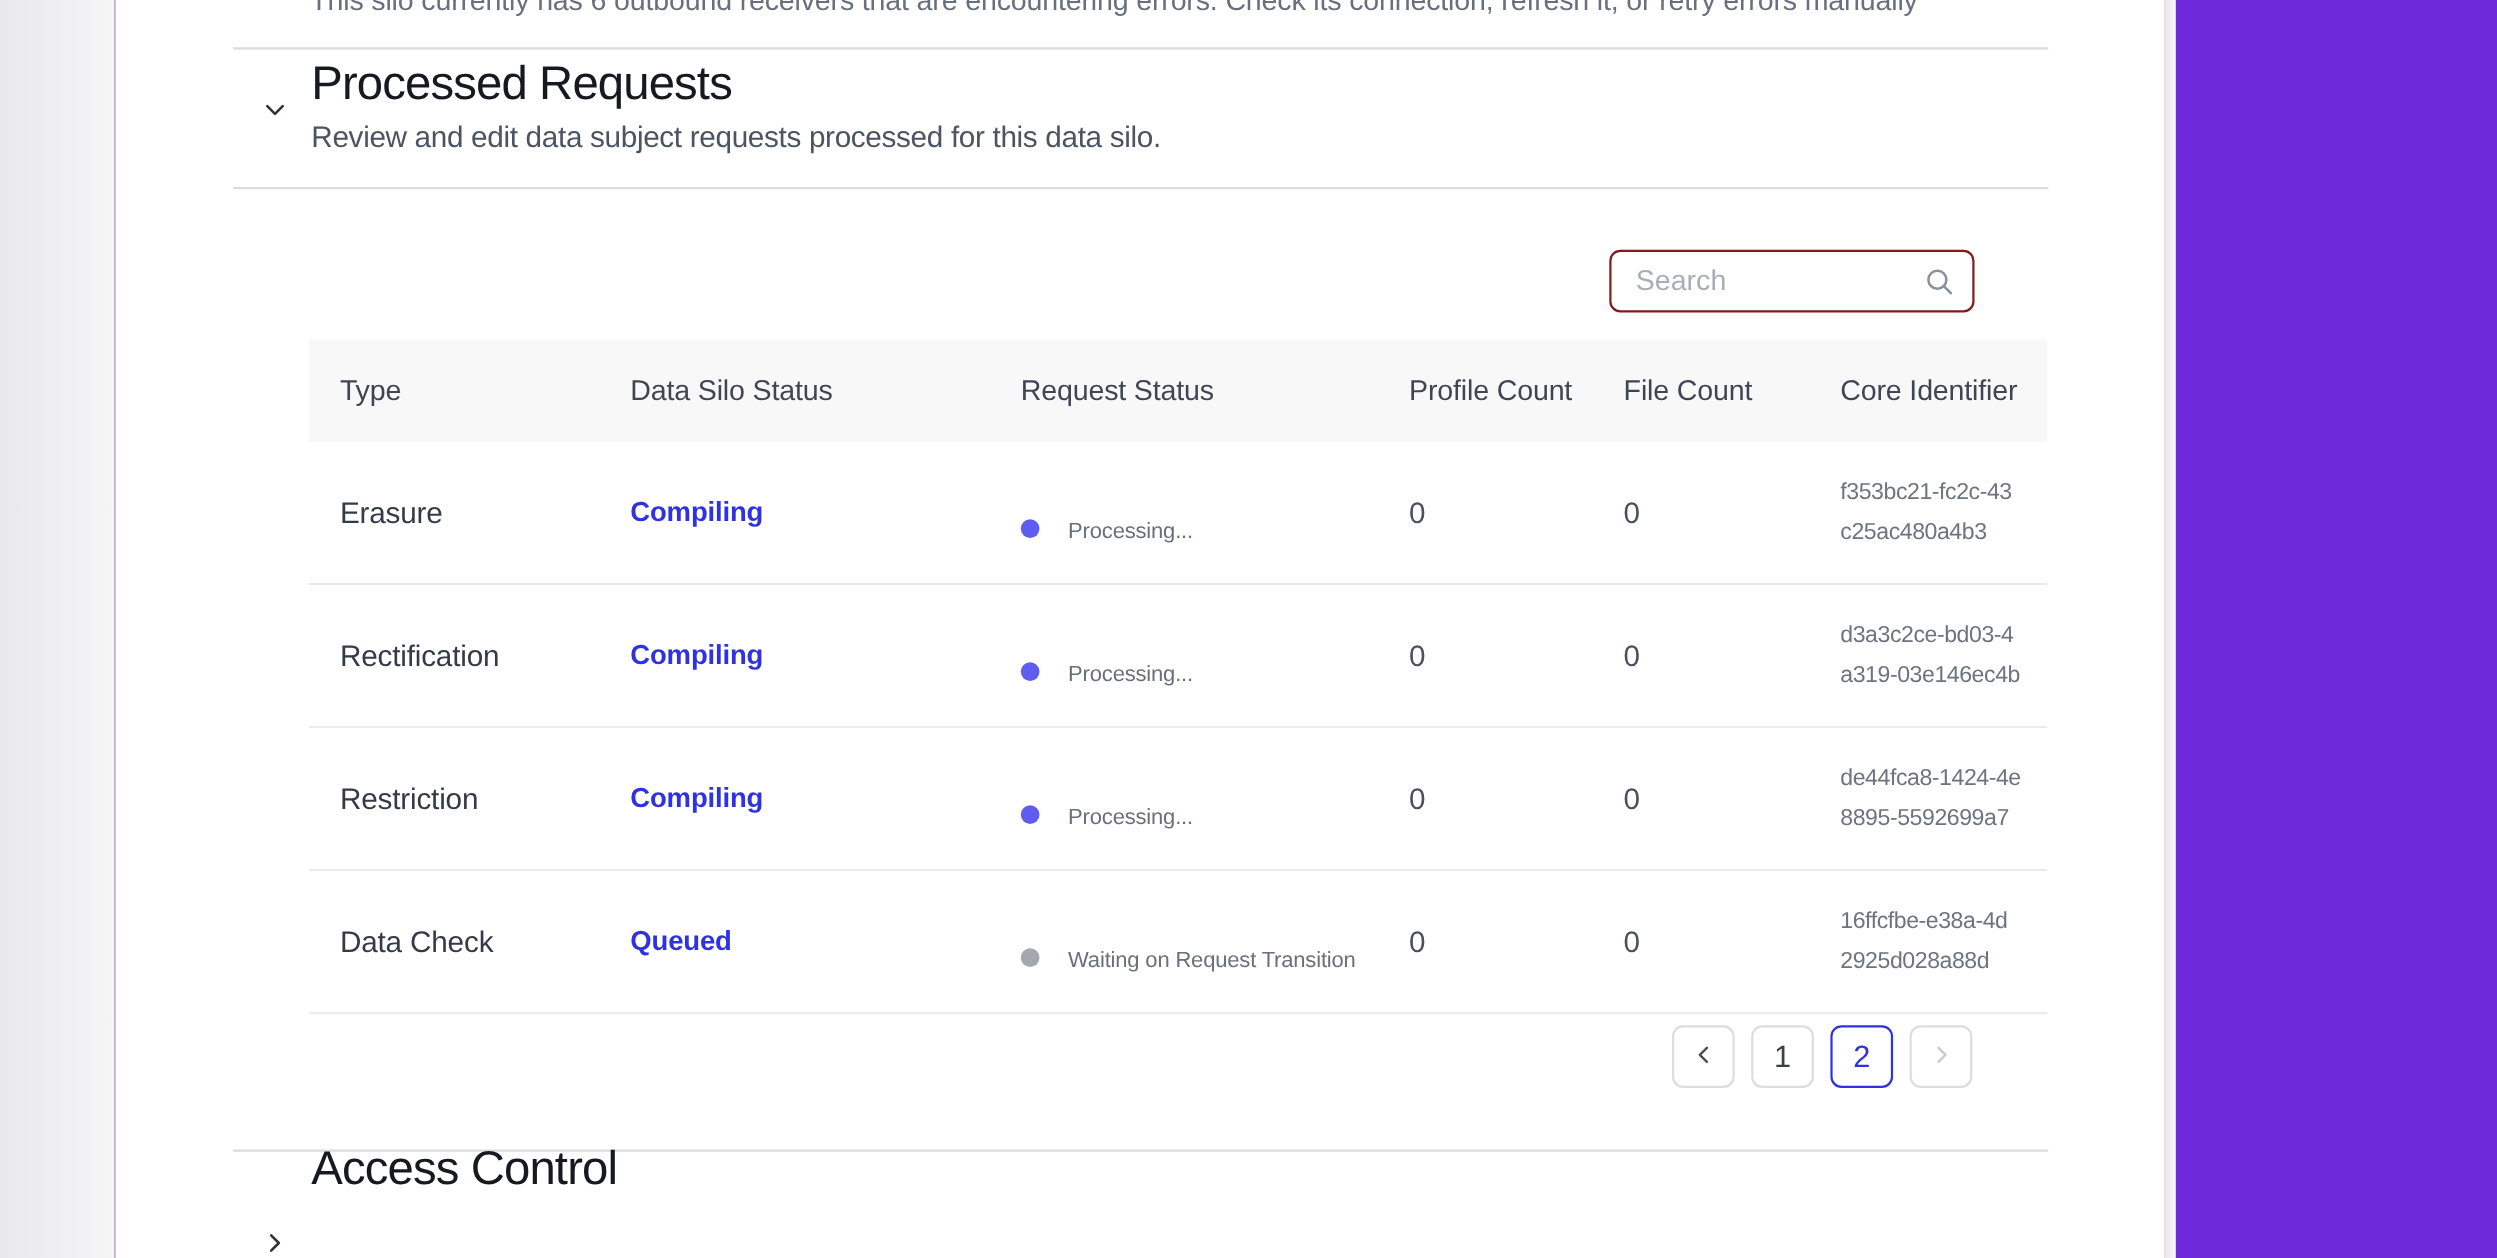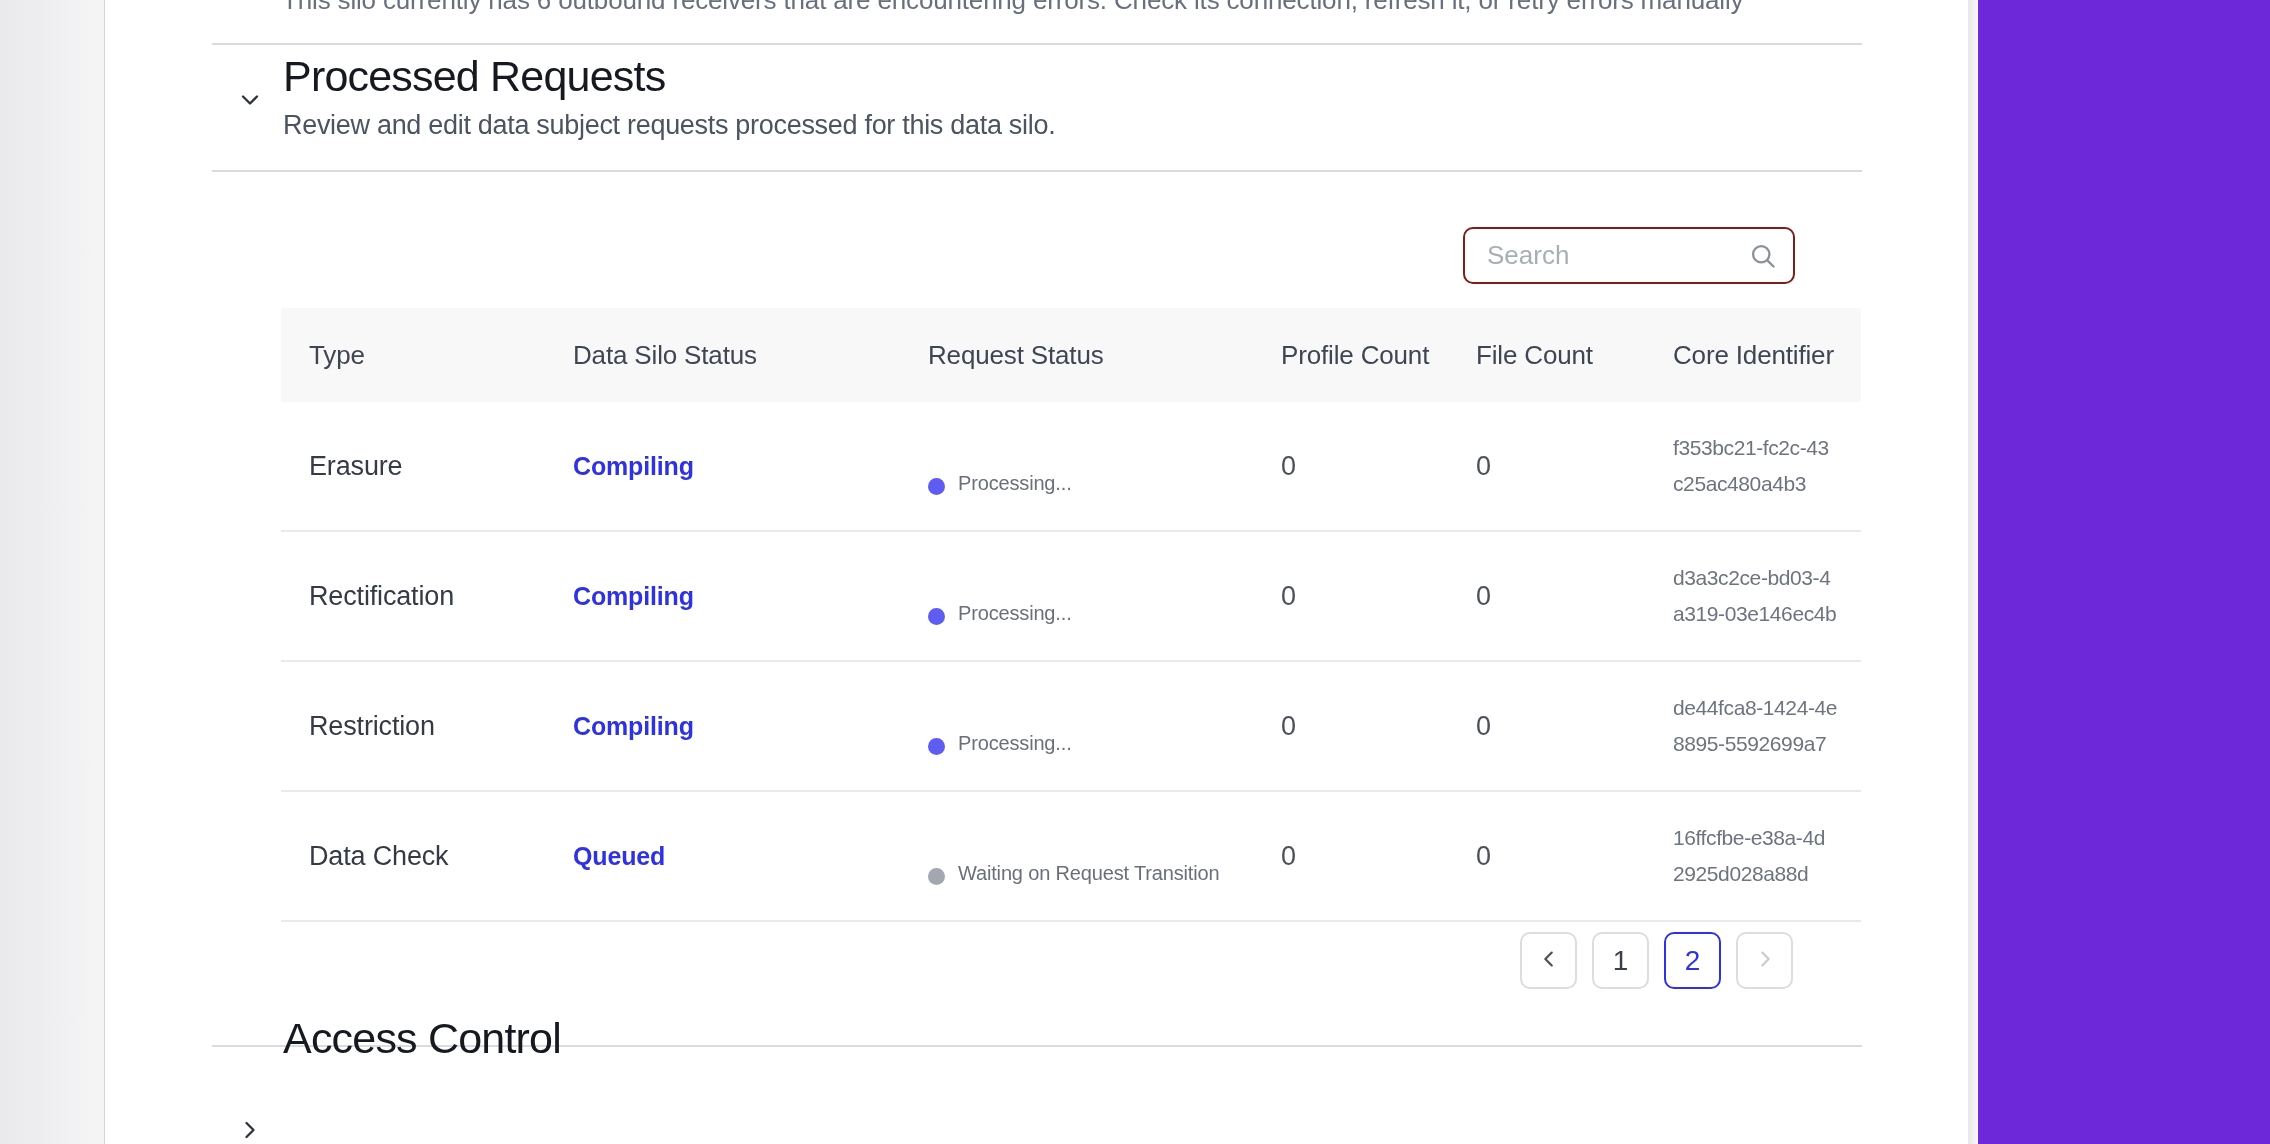--- a/index.html
+++ b/index.html
@@ -22,42 +22,42 @@
   .divider-2{top:170px;}
   .divider-3{top:1045px;}
 
   
   .collapse-icon{position:absolute;width:28px;height:28px;color:#2e333b;}
   .collapse-down{left:131px;top:86px;}
   .collapse-right{left:131px;top:1116px;}
   .section-title{position:absolute;left:178px;margin:0;font-size:43px;font-weight:500;
     color:#16191f;letter-spacing:-0.8px;white-space:nowrap;}
   .title-processed{top:52px;}
-  .title-access{top:1014px;}
+  .title-access{top:1038px;}
   .section-subtitle{position:absolute;left:178px;top:110px;margin:0;font-size:27px;
     color:#4c5462;letter-spacing:-0.3px;white-space:nowrap;}
 
   
   .search-box{position:absolute;left:1358px;top:227px;width:332px;height:57px;
     border:2px solid #7f1d1d;border-radius:10px;background:#fff;box-sizing:border-box;}
   .search-box input{position:absolute;left:0;top:0;width:100%;height:100%;border:none;outline:none;
     background:transparent;padding:0 60px 0 22px;font-family:inherit;font-size:26px;color:#333;box-sizing:border-box;}
   .search-box input::placeholder{color:#a8aeb8;}
   .search-icon{position:absolute;right:16px;top:13px;width:28px;height:28px;color:#8a919c;}
 
   
   .table{position:absolute;left:176px;top:308px;width:1580px;}
   .thead,.trow{display:grid;grid-template-columns:264px 355px 353px 195px 197px 188px;
     padding-left:28px;align-items:center;box-sizing:border-box;}
   .thead{height:94px;background:#f8f8f9;}
   .th{font-size:26px;color:#3f4653;white-space:nowrap;}
   .trow{height:130px;border-bottom:2px solid #e9eaec;background:#fff;}
   .cell-type{font-size:27px;color:#353b46;white-space:nowrap;}
   .cell-request{font-size:25px;font-weight:700;color:#2f32e2;white-space:nowrap;cursor:pointer;}
-  .cell-silo{display:flex;align-items:flex-end;gap:13px;white-space:nowrap;margin-top:34px;}
+  .cell-silo{display:flex;align-items:flex-start;gap:26px;white-space:nowrap;margin-top:34px;}
   .dot{width:17px;height:17px;border-radius:50%;flex:0 0 auto;}
   .dot-processing{background:#5f5cf1;}
   .dot-waiting{background:#a2a7b0;}
   .silo-label{font-size:20px;color:#696f7b;}
   .cell-count{font-size:27px;color:#4b515c;}
   .cell-core{font-size:21px;line-height:36px;color:#6d7480;letter-spacing:-0.4px;
     overflow:hidden;white-space:nowrap;}
   .cell-core span{display:block;}
 
   

